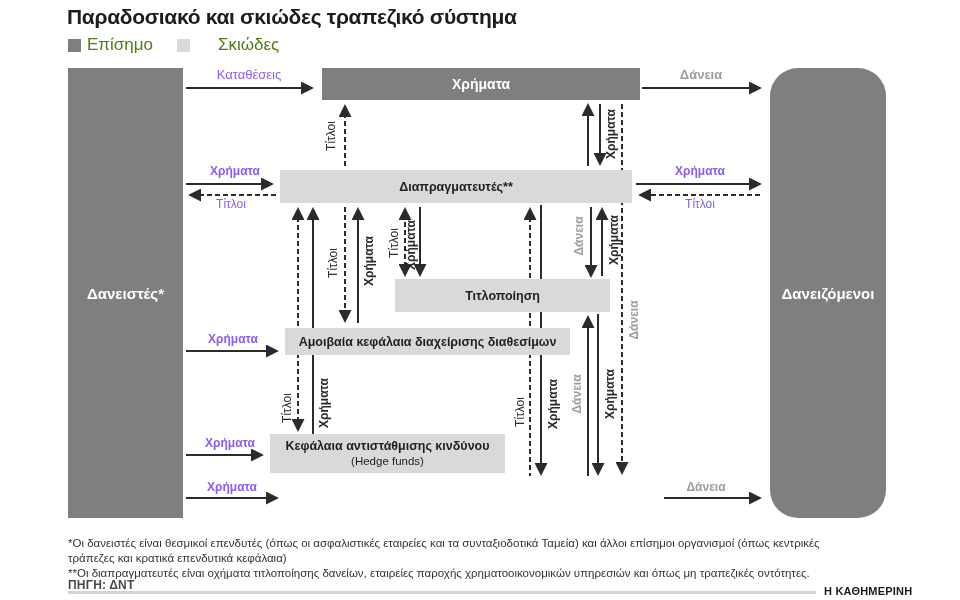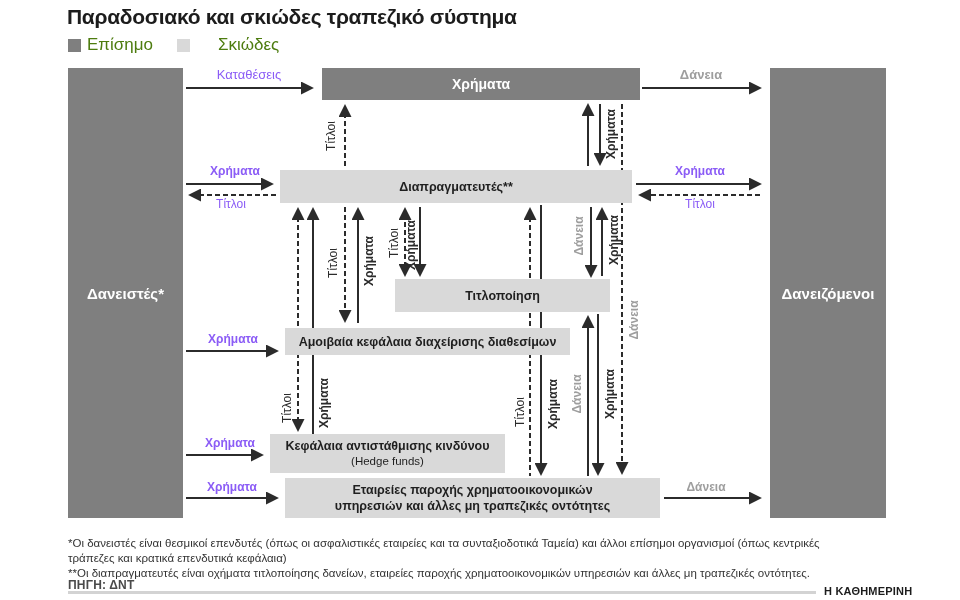--- a/index.html
+++ b/index.html
@@ -21,21 +21,21 @@
   .swatch.shadow{background:var(--shadow);}
 
   svg.arrows{position:absolute;left:0;top:0;z-index:1;}
   svg .ln{stroke:var(--ink);stroke-width:2;fill:none;}
   svg .dash{stroke-dasharray:5 3;}
 
   .node{position:absolute;z-index:2;display:flex;flex-direction:column;align-items:center;justify-content:center;text-align:center;font-weight:bold;}
   .node.dark{background:var(--official);color:#fff;}
   .node.lite{background:var(--shadow);color:#1f1f1f;}
   #node-lenders{left:68px;top:68px;width:115px;height:450px;font-size:15px;}
-  #node-borrowers{left:770px;top:68px;width:116px;height:450px;font-size:15px;}
+  #node-borrowers{left:770px;top:68px;width:116px;height:450px;font-size:15px;border-radius:28px;}
   #node-banks{left:322px;top:68px;width:318px;height:32px;font-size:14px;}
   #node-dealers{left:280px;top:170px;width:352px;height:33px;font-size:12.5px;}
   #node-securitization{left:395px;top:279px;width:215px;height:33px;font-size:12.5px;}
   #node-mmf{left:285px;top:328px;width:285px;height:27px;font-size:12.5px;}
   #node-hedge{left:270px;top:434px;width:235px;height:39px;font-size:12.5px;line-height:1.25;}
   #node-hedge .sub{font-weight:normal;font-size:11.5px;}
   #node-fincos{left:285px;top:478px;width:375px;height:40px;font-size:12.5px;line-height:1.3;}
 
   .hlabel{position:absolute;z-index:3;transform:translate(-50%,-50%);white-space:nowrap;font-size:12px;color:#8b5cf6;}
   .vlabel{position:absolute;z-index:3;transform:translate(-50%,-50%) rotate(-90deg);white-space:nowrap;font-size:12px;color:#2b2b2b;}
@@ -121,24 +121,20 @@
   <div class="node lite" id="node-securitization">
     <span>Τιτλοποίηση</span>
   </div>
   <div class="node lite" id="node-mmf">
     <span>Αμοιβαία κεφάλαια διαχείρισης διαθεσίμων</span>
   </div>
   <div class="node lite" id="node-hedge">
     <span>Κεφάλαια αντιστάθμισης κινδύνου</span>
     <span class="sub">(Hedge funds)</span>
   </div>
-  <div class="node lite" id="node-fincos">
-    <span>Εταιρείες παροχής χρηματοοικονομικών</span>
-    <span>υπηρεσιών και άλλες μη τραπεζικές οντότητες</span>
-  </div>
 
   <div class="hlabel big" style="left:249px;top:74px;">Καταθέσεις</div>
   <div class="hlabel gray big" style="left:701px;top:74px;">Δάνεια</div>
   <div class="hlabel b" style="left:235px;top:171px;">Χρήματα</div>
   <div class="hlabel" style="left:231px;top:204px;">Τίτλοι</div>
   <div class="hlabel b" style="left:700px;top:171px;">Χρήματα</div>
   <div class="hlabel" style="left:700px;top:204px;">Τίτλοι</div>
   <div class="hlabel b" style="left:233px;top:339px;">Χρήματα</div>
   <div class="hlabel b" style="left:230px;top:443px;">Χρήματα</div>
   <div class="hlabel b" style="left:232px;top:487px;">Χρήματα</div>
@@ -156,19 +152,19 @@
   <div class="vlabel" style="left:520px;top:412px;">Τίτλοι</div>
   <div class="vlabel b" style="left:553px;top:404px;">Χρήματα</div>
   <div class="vlabel gray" style="left:579px;top:236px;">Δάνεια</div>
   <div class="vlabel b" style="left:614px;top:240px;">Χρήματα</div>
   <div class="vlabel gray" style="left:577px;top:394px;">Δάνεια</div>
   <div class="vlabel b" style="left:610px;top:394px;">Χρήματα</div>
 
   <div class="footnotes">
     <div>*Οι δανειστές είναι θεσμικοί επενδυτές (όπως οι ασφαλιστικές εταιρείες και τα συνταξιοδοτικά Ταμεία) και άλλοι επίσημοι οργανισμοί (όπως κεντρικές</div>
     <div>τράπεζες και κρατικά επενδυτικά κεφάλαια)</div>
-    <div>**Οι διαπραγματευτές είναι οχήματα τιτλοποίησης δανείων, εταιρείες παροχής χρηματοοικονομικών υπηρεσιών και άλλες μη τραπεζικές οντότητες.</div>
+    <div>**Οι διαπραγματευτές είναι οχήματα τιτλοποίησης δανείων, εταιρείες παροχής χρηματοοικονομικών υπηρεσιών και όπως μη τραπεζικές οντότητες.</div>
   </div>
   <div class="source">ΠΗΓΗ: ΔΝΤ</div>
   <div class="rule"></div>
   <div class="brand">Η ΚΑΘΗΜΕΡΙΝΗ</div>
 
 </div>
 
 </body></html>

